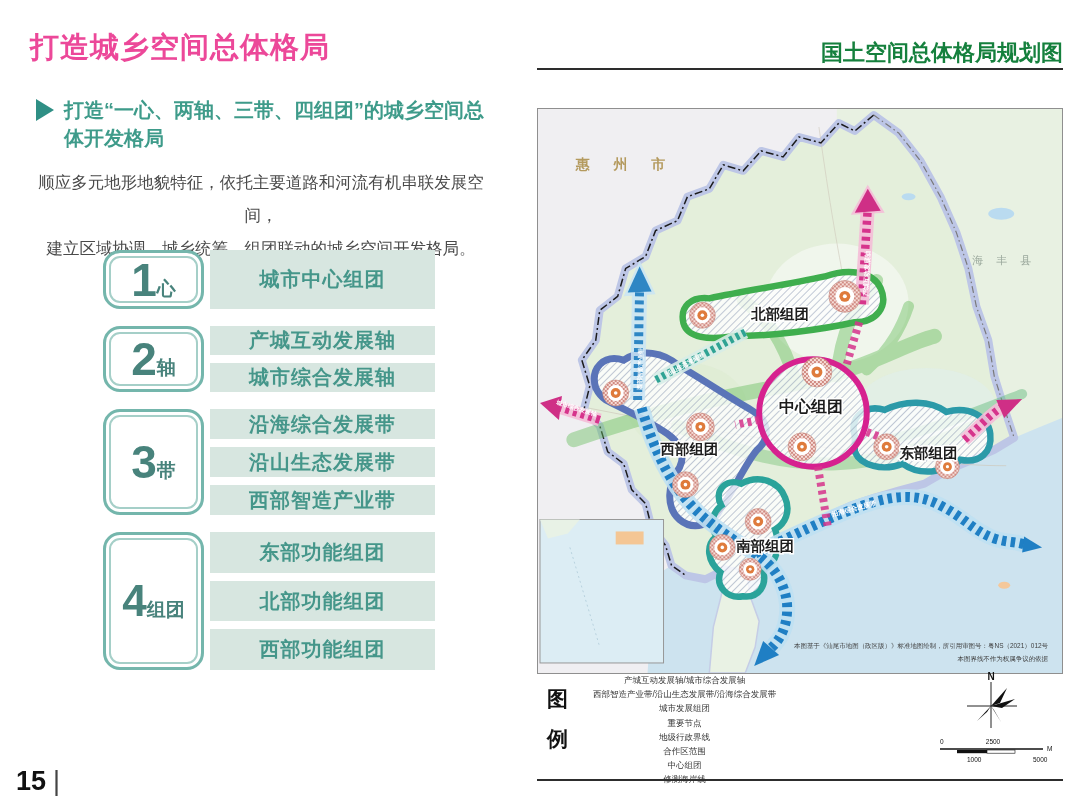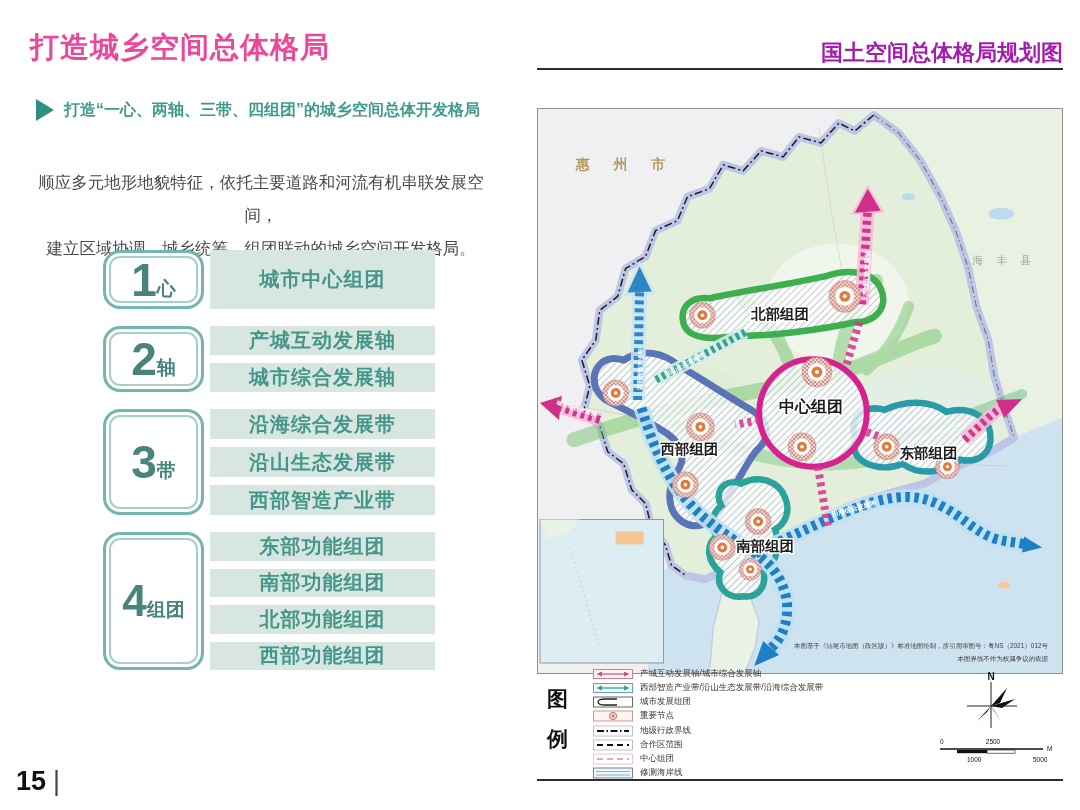--- a/index.html
+++ b/index.html
@@ -2,43 +2,43 @@
 <html><head>
 <meta charset="utf-8">
 <style>
   html,body{margin:0;padding:0;background:#e8e8e8;}
   .page{position:relative;width:1080px;height:810px;background:#ffffff;overflow:hidden;
         font-family:"Liberation Sans","DejaVu Sans",sans-serif;}
   
   .title{position:absolute;left:30px;top:28px;font-size:29px;font-weight:bold;color:#ec4899;letter-spacing:1px;}
   .subhead{position:absolute;left:36px;top:96px;width:460px;display:flex;gap:10px;}
   .tri{width:0;height:0;margin-top:3px;border-top:11px solid transparent;border-bottom:11px solid transparent;border-left:18px solid #2F8F85;flex:none;}
-  .subhead-text{font-size:16px;line-height:28px;font-weight:bold;color:#3E9B8A;}
+  .subhead-text{font-size:20px;line-height:28px;font-weight:bold;color:#3E9B8A;}
   .intro{position:absolute;left:30px;top:166px;width:462px;font-size:16.5px;line-height:33px;color:#4a4a4a;margin:0;text-align:center;}
   .framework{position:absolute;left:103px;top:250px;width:332px;display:flex;flex-direction:column;gap:17px;}
   .fw-group{display:flex;gap:6px;}
   .badge{flex:none;width:95px;border:3px solid #74B6AC;border-radius:17px;background:#fff;
          box-shadow:inset 0 0 0 3px #ffffff,inset 0 0 0 5px #A5CFC8;
          display:flex;align-items:center;justify-content:center;}
   .badge-num{font-size:46px;font-weight:bold;color:#48837C;line-height:1;}
   .badge-unit{font-size:19px;font-weight:bold;color:#48837C;margin-top:18px;}
   .fw-bars{flex:1;display:flex;flex-direction:column;gap:8px;}
   .fw-bar{flex:1;min-height:28px;background:#D7E6E0;display:flex;align-items:center;justify-content:center;
           font-size:20px;font-weight:bold;color:#45968A;letter-spacing:1px;}
   .pagenum{position:absolute;left:16px;top:766px;font-size:27px;font-weight:bold;color:#111;}
   .pagenum .bar{font-weight:400;color:#444;margin-left:7px;}
   
-  .map-header{position:absolute;left:537px;top:38px;width:526px;text-align:right;font-size:22px;font-weight:bold;color:#a21caf;}
+  .map-header{position:absolute;left:537px;top:38px;width:526px;text-align:right;font-size:22px;font-weight:bold;color:#15803d;}
   .header-rule{position:absolute;left:537px;top:68px;width:526px;height:2px;background:#2d2d2d;}
   .map-frame{position:absolute;left:537px;top:108px;width:526px;height:566px;border:1px solid #8f8f8f;box-sizing:border-box;background:#f0eff2;}
   .legend-area{position:absolute;left:537px;top:664px;width:526px;height:114px;}
   .legend-heading{position:absolute;left:10px;top:24px;font-size:21px;font-weight:bold;color:#111;line-height:1;}
   .legend-heading div{margin-bottom:19px;}
   .legend-items{position:absolute;left:56px;top:4px;display:flex;flex-direction:column;gap:2.6px;}
-  .legend-row{display:flex;align-items:center;gap:7px;height:11.6px;}
+  .legend-row{display:flex;align-items:center;gap:7px;height:11.6px;flex-direction:column;}
   .legend-label{font-size:8.5px;color:#333;white-space:nowrap;}
   .compass{position:absolute;left:418px;top:6px;}
   .scalebar{position:absolute;left:400px;top:72px;}
   .bottom-rule{position:absolute;left:537px;top:779px;width:526px;height:2px;background:#2d2d2d;}
   svg text{font-family:"Liberation Sans","DejaVu Sans",sans-serif;}
 </style>
 </head>
 <body>
 
 <div class="page">
@@ -83,21 +83,20 @@
         <div class="fw-bar">西部智造产业带</div>
       </div>
     </div>
     <div class="fw-group" style="height:138px">
       <div class="badge">
         <span class="badge-num" style="font-size:44px">4</span>
         <span class="badge-unit">组团</span>
       </div>
       <div class="fw-bars">
         <div class="fw-bar">东部功能组团</div>
-        <div class="fw-bar">南部功能组团</div>
         <div class="fw-bar">北部功能组团</div>
         <div class="fw-bar">西部功能组团</div>
       </div>
     </div>
   </div>
 
   <div class="pagenum"><span>15</span><span class="bar">|</span></div>
 
   <div class="map-header">国土空间总体格局规划图</div>
   <div class="header-rule"></div>

